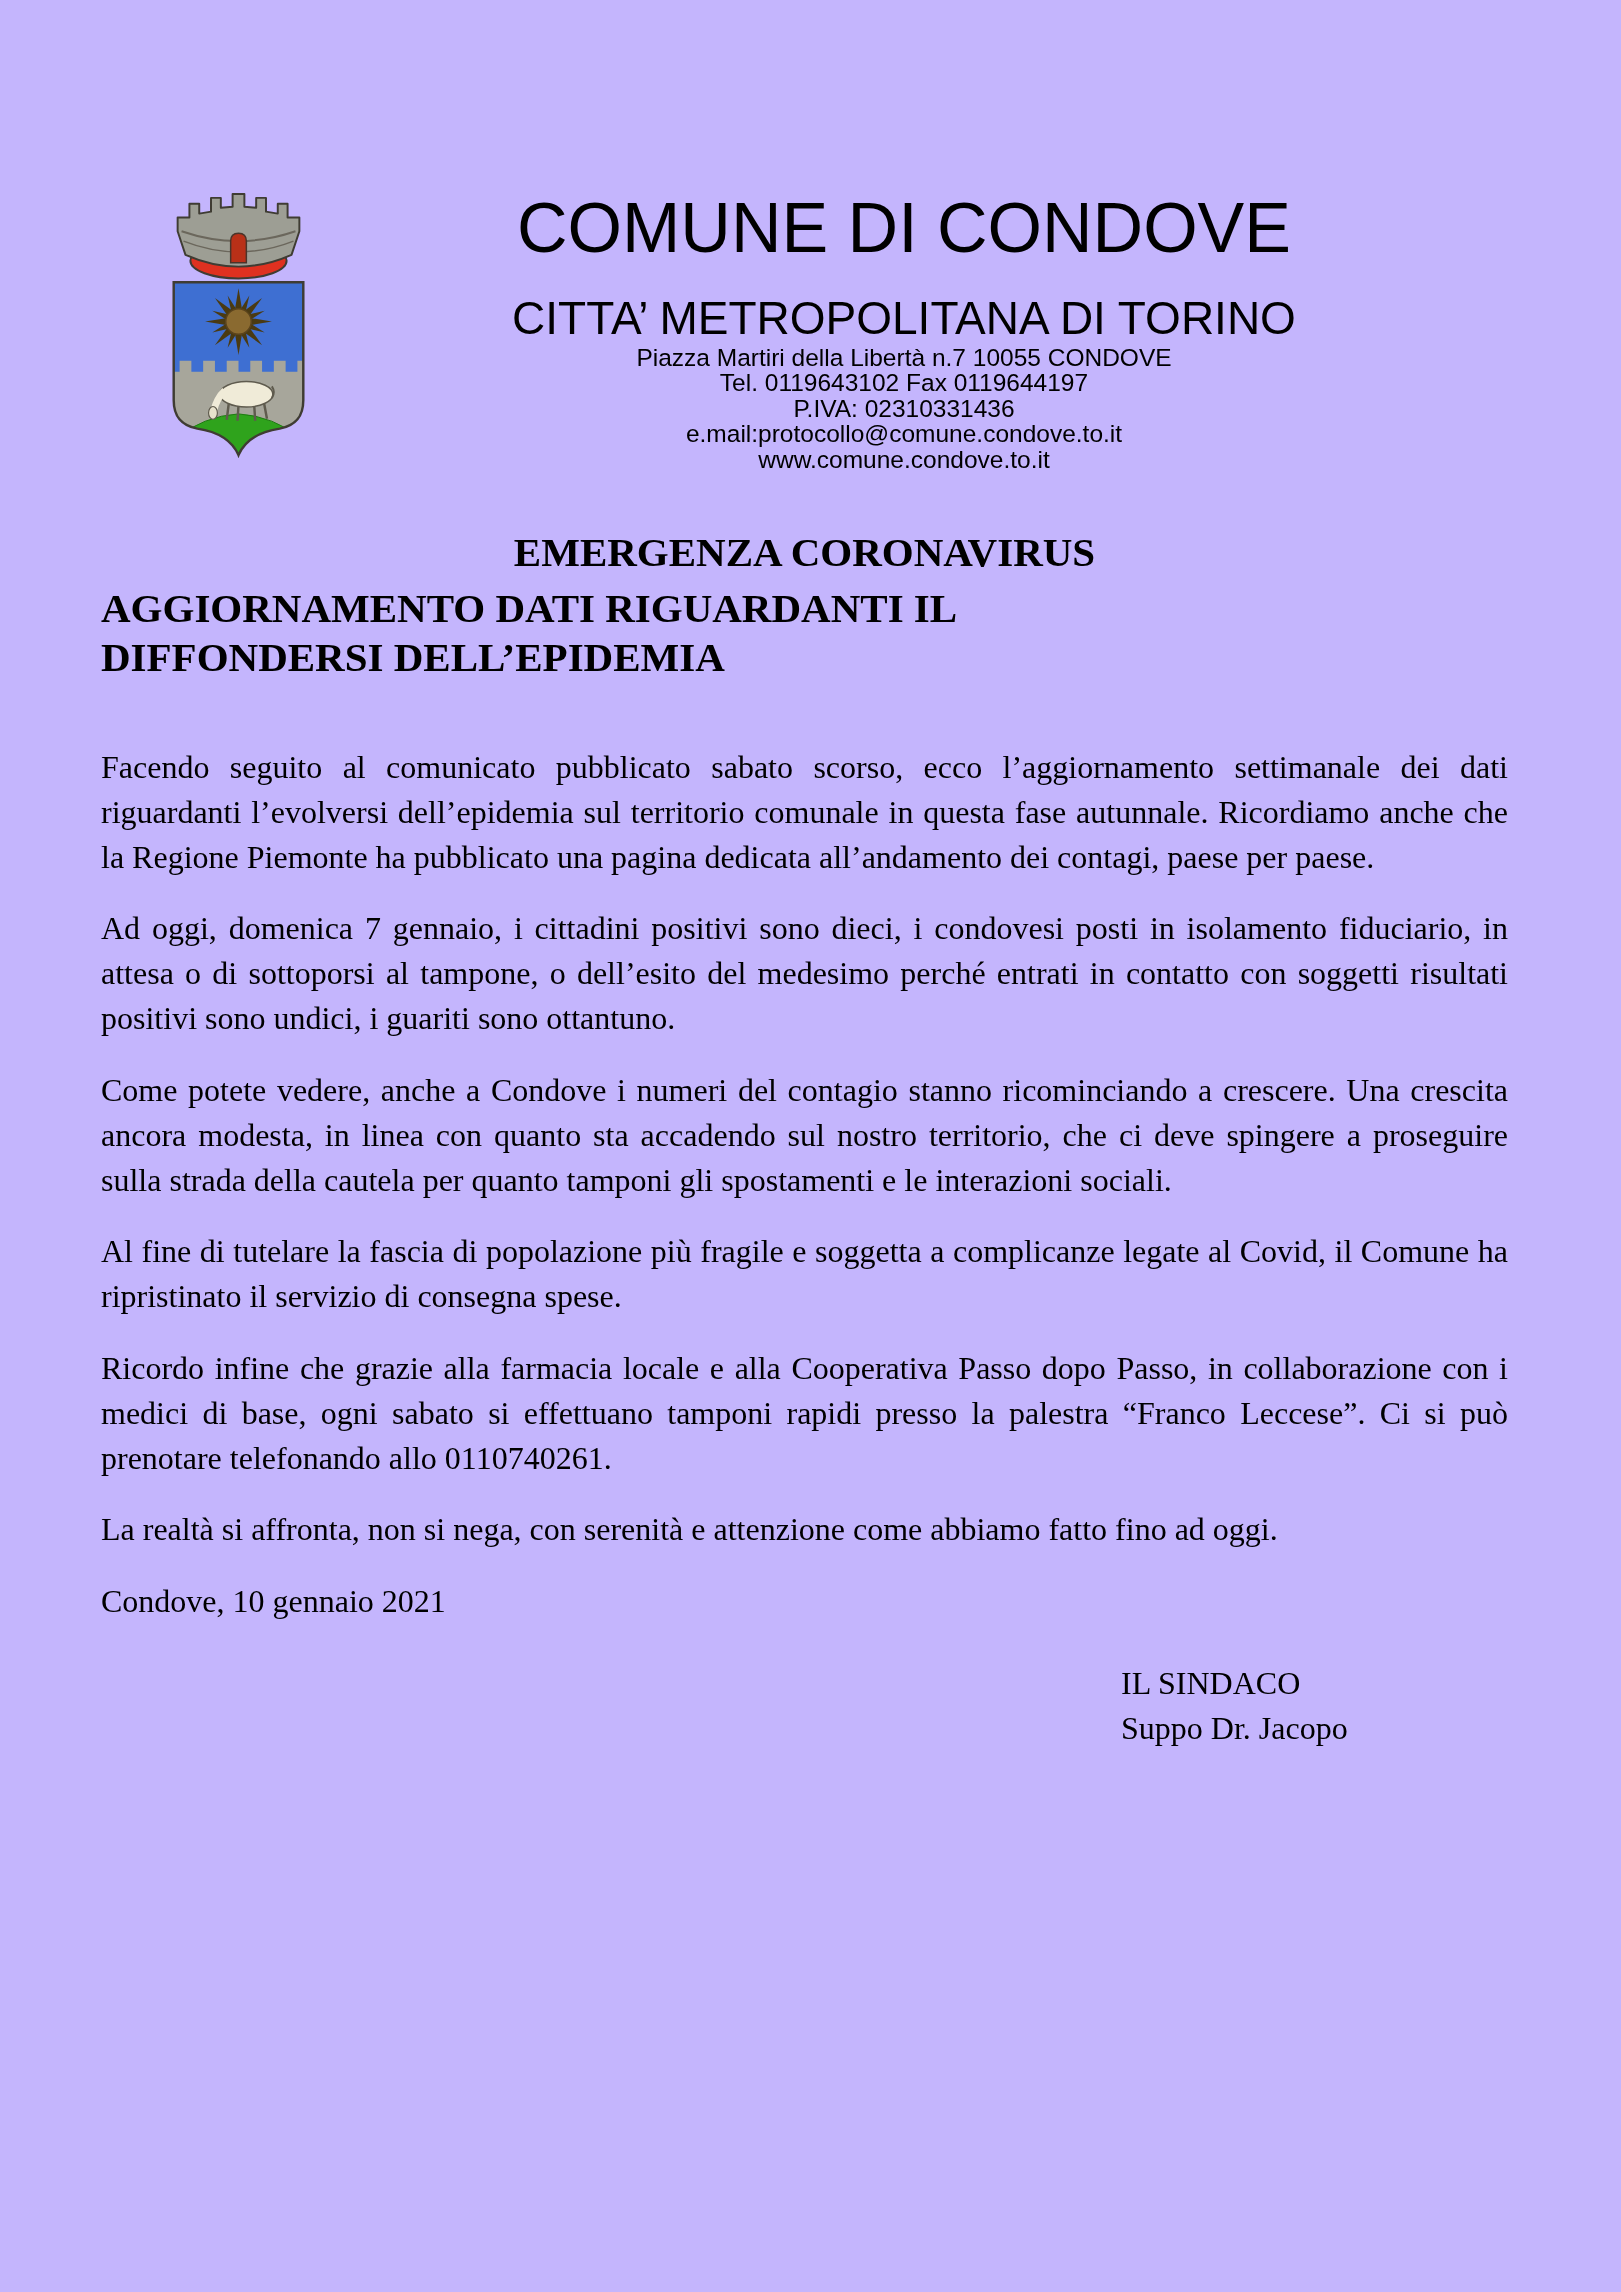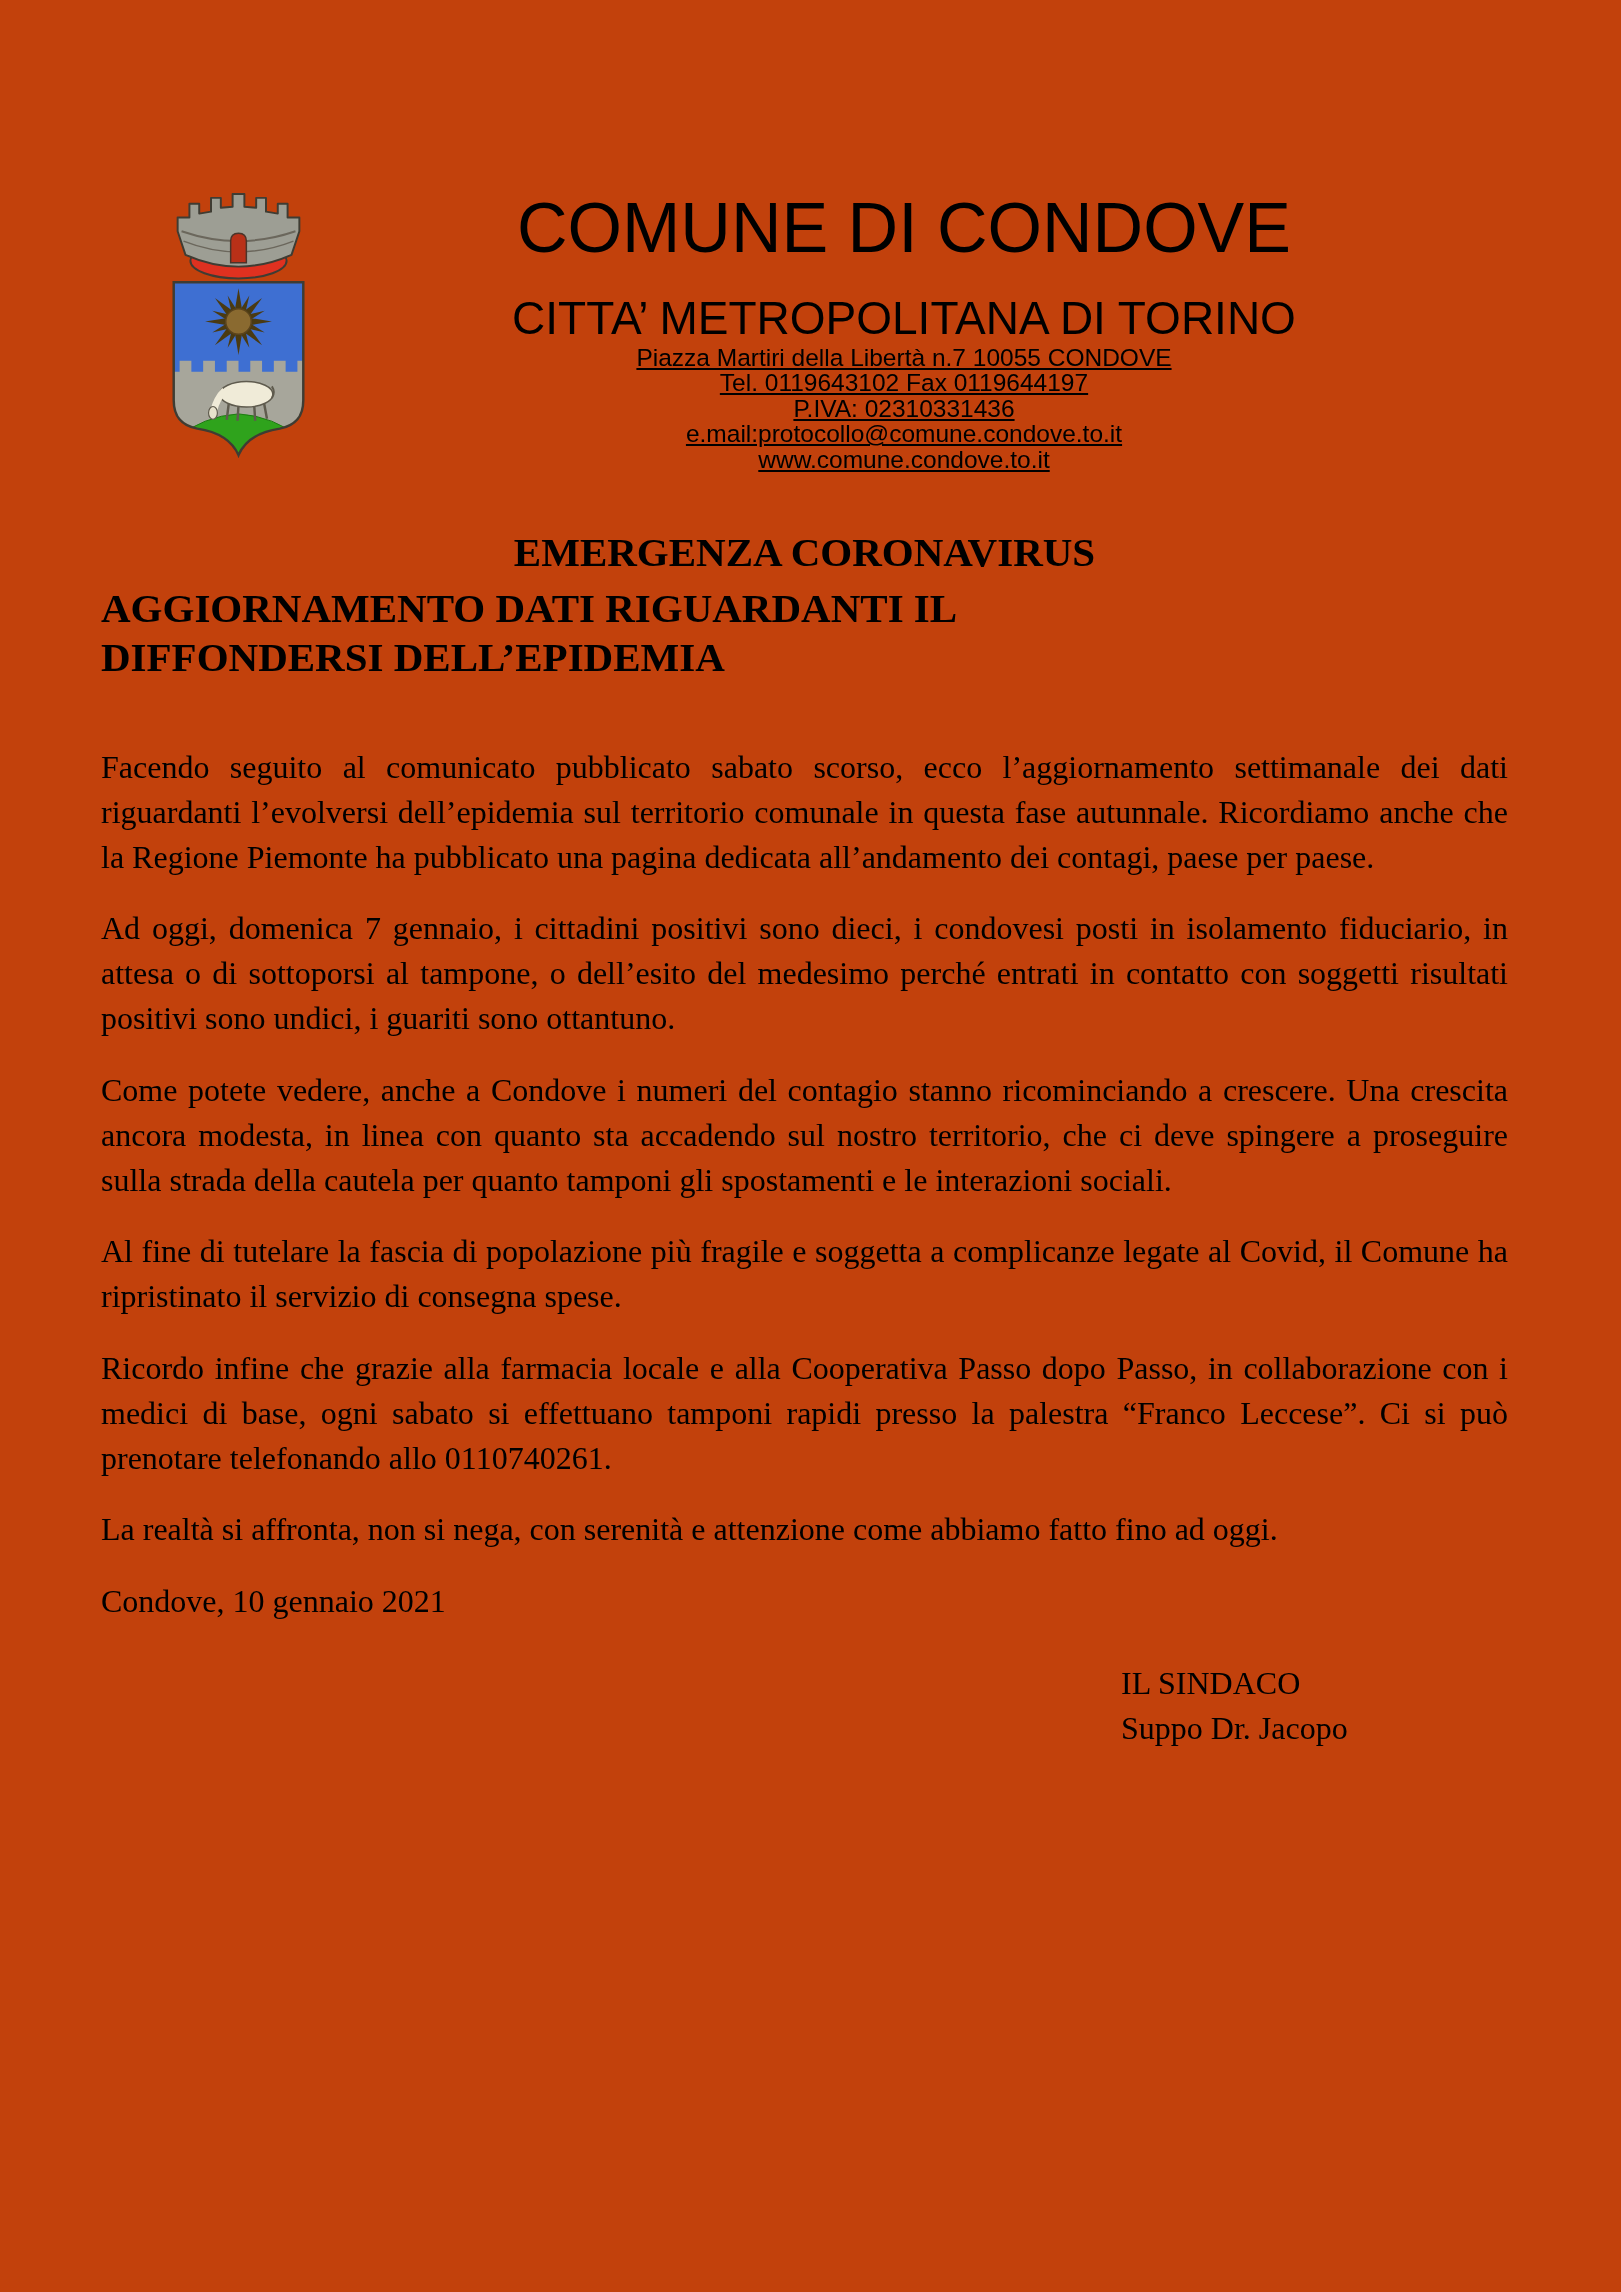--- a/index.html
+++ b/index.html
@@ -4,21 +4,21 @@
 <style>
   html, body {
     margin: 0;
     padding: 0;
     background: #ffffff;
   }
   .page {
     position: relative;
     width: 1621px;
     height: 2293px;
-    background: #c2410c;
+    background: #c4b5fd;
     color: #000000;
     font-family: "Liberation Serif", serif;
     overflow: hidden;
   }
 
   
   .coat-of-arms {
     position: absolute;
     left: 169px;
     top: 192px;
@@ -43,21 +43,20 @@
   .muni-subtitle {
     font-size: 46px;
     line-height: 46px;
     margin-top: 32px;
     white-space: nowrap;
   }
   .contact-block {
     margin-top: 3.9px;
     font-size: 24.5px;
     line-height: 25.5px;
-    text-decoration: underline;
   }
 
   
   .doc-body {
     position: absolute;
     left: 101px;
     top: 529px;
     width: 1407px;
   }
   .doc-title {

